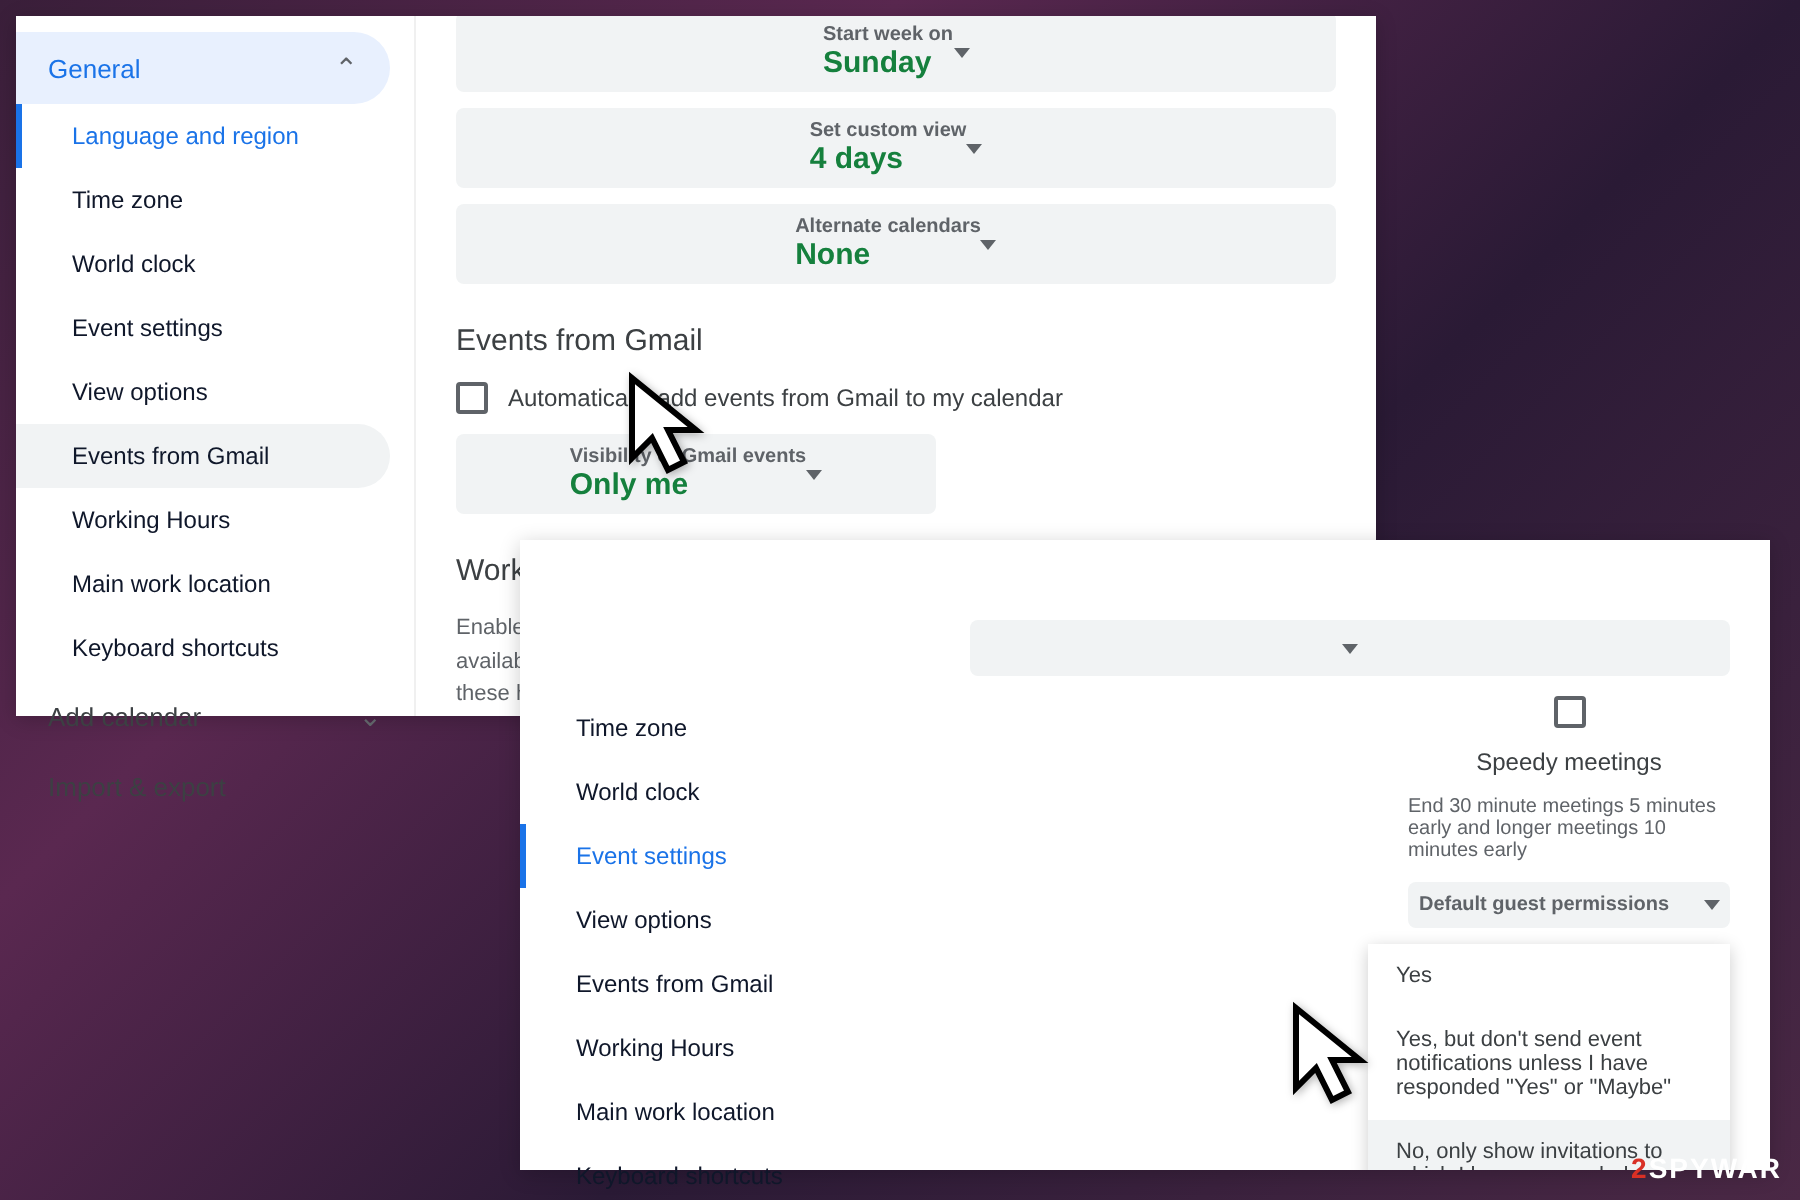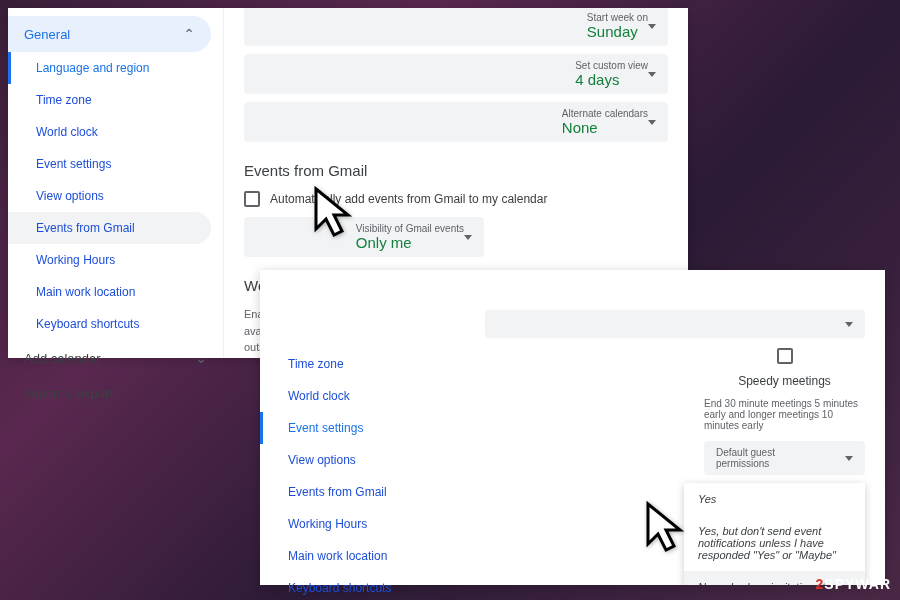--- a/index.html
+++ b/index.html
@@ -2,48 +2,48 @@
 <html><head>
   <meta charset="utf-8">
   <style>
     * { margin: 0; padding: 0; box-sizing: border-box; font-family: 'Segoe UI', Arial, sans-serif; }
     body { width: 900px; height: 600px; background: linear-gradient(135deg, #3a1f3a 0%, #5a2850 30%, #2a1a35 60%, #4a2845 100%); position: relative; overflow: hidden; }
     
     .panel { background: #fff; position: absolute; box-shadow: 0 2px 10px rgba(0,0,0,0.2); }
     .panel1 { top: 8px; left: 8px; width: 680px; height: 350px; display: flex; }
     .panel2 { top: 270px; left: 260px; width: 625px; height: 315px; display: flex; }
     
-    .sidebar { width: 216px; padding: 8px 0; border-right: 1px solid #f0f0f0; }
+    .sidebar { width: 200px; padding: 8px 0; border-right: 1px solid #f0f0f0; }
     .sidebar2 { width: 200px; padding: 8px 0; }
     
     .side-header { display: flex; align-items: center; justify-content: space-between; padding: 10px 16px; color: #1a73e8; font-size: 13px; background: #e8f0fe; border-radius: 0 20px 20px 0; margin-right: 12px; }
     
-    .side-item { padding: 9px 16px 9px 28px; font-size: 12px; color: #1d4ed8; cursor: pointer; border-radius: 0 16px 16px 0; margin-right: 12px; }
+    .side-item { padding: 9px 16px 9px 28px; font-size: 12px; color: #0f172a; cursor: pointer; border-radius: 0 16px 16px 0; margin-right: 12px; }
     .side-item.active { color: #1a73e8; border-left: 3px solid #1a73e8; padding-left: 25px; }
     .side-item.selected { background: #f1f3f4; }
     
     .side-group { padding: 10px 16px; font-size: 13px; color: #3c4043; display: flex; justify-content: space-between; align-items: center; cursor: pointer; }
     
     .content { flex: 1; padding: 0 20px; overflow: hidden; }
     
-    .dropdown { background: #f1f3f4; border-radius: 4px; padding: 6px 12px; margin-bottom: 8px; display: flex; justify-content: flex-end; align-items: center; cursor: pointer; }
+    .dropdown { background: #f1f3f4; border-radius: 4px; padding: 6px 0; margin-bottom: 8px; display: flex; justify-content: center; align-items: center; cursor: pointer; font-weight: bold; }
     .dropdown-label { font-size: 10px; color: #5f6368; }
     .dropdown-value { font-size: 15px; color: #15803d; }
     .dropdown-col { display: flex; flex-direction: column; }
     
     .section-title { font-size: 15px; color: #3c4043; margin: 20px 0 12px; font-weight: 400; }
     .section-desc { font-size: 11px; color: #5f6368; margin-bottom: 12px; line-height: 1.5; }
     .hint-text { font-size: 10px; color: #5f6368; margin-bottom: 10px; }
     
     .checkbox-row { display: flex; align-items: center; gap: 10px; margin: 10px 0; }
     .checkbox { width: 16px; height: 16px; border: 2px solid #5f6368; border-radius: 2px; cursor: pointer; flex-shrink: 0; }
     .checkbox-label { font-size: 12px; color: #3c4043; }
     
     .option-menu { background: #fff; box-shadow: 0 2px 8px rgba(0,0,0,0.2); margin-top: 4px; }
-    .option-item { padding: 10px 14px; font-size: 11px; color: #3c4043; cursor: pointer; font-style: italic; }
+    .option-item { padding: 10px 14px; font-size: 11px; color: #3c4043; cursor: pointer; }
     .option-item.highlighted { background: #f1f3f4; }
     
     .chevron { font-size: 14px; color: #5f6368; }
     .caret { width: 0; height: 0; border-left: 4px solid transparent; border-right: 4px solid transparent; border-top: 5px solid #5f6368; }
     
     .cursor-arrow { position: absolute; width: 50px; height: 60px; pointer-events: none; }
     .cursor-arrow svg { width: 100%; height: 100%; filter: drop-shadow(1px 1px 2px rgba(0,0,0,0.3)); }
     .cursor1 { top: 185px; left: 308px; }
     .cursor2 { top: 500px; left: 640px; }
     

